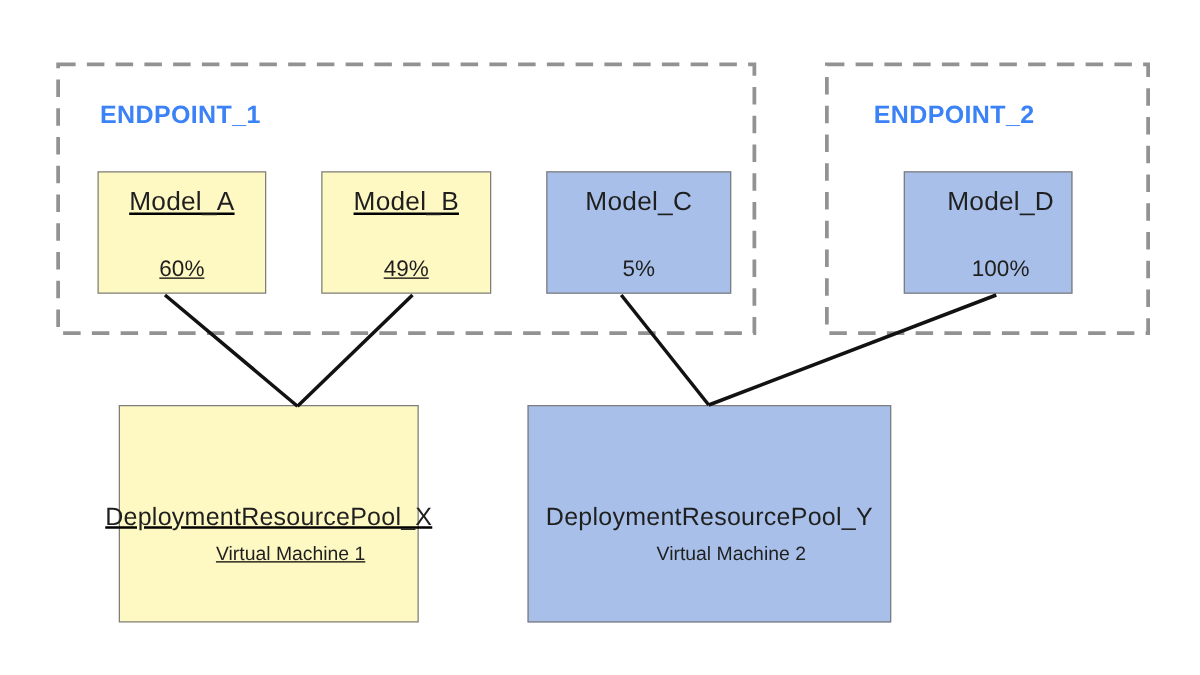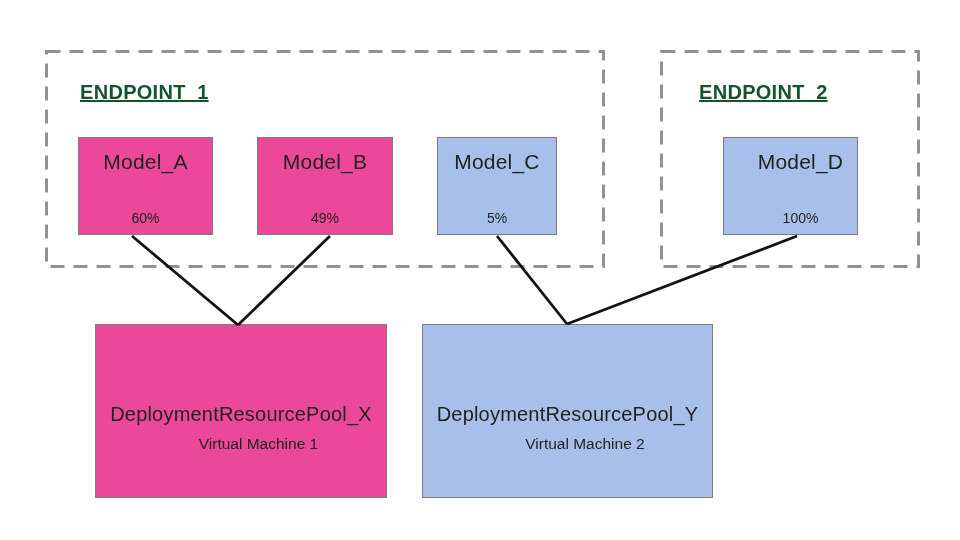--- a/index.html
+++ b/index.html
@@ -22,63 +22,62 @@
     width: 960px; height: 540px;
     z-index: 2;
     pointer-events: none;
   }
   
   .ep-label {
     position: absolute;
     z-index: 1;
     font-size: 20px;
     font-weight: 700;
-    color: #14532d;
+    color: #3b82f6;
     letter-spacing: 0.3px;
     white-space: nowrap;
-    text-decoration: underline;
   }
   .ep1-label { left: 80px; top: 81px; }
   .ep2-label { left: 699px; top: 81px; }
 
   
   .model {
     position: absolute;
     z-index: 1;
     width: 135px;
     height: 98px;
     border: 1.5px solid #7d7d7d;
     box-sizing: border-box;
     display: flex;
     flex-direction: column;
     align-items: center;
     justify-content: space-between;
     padding: 12px 0 8px 0;
   }
   .model-a { left: 78px;  top: 137px; }
   .model-b { left: 257px; top: 137px; width: 136px; }
-  .model-c { left: 437px; top: 137px; width: 120px; }
+  .model-c { left: 437px; top: 137px; width: 148px; }
   .model-d { left: 723px; top: 137px; padding-left: 20px; }
-  .fill-orange { background: #ec4899; }
+  .fill-orange { background: #fef9c3; text-decoration: underline; }
   .fill-blue   { background: #a8c0e9; }
   .model-label {
     font-size: 21px;
     color: #1f1f1f;
     letter-spacing: 0.2px;
   }
   .model-traffic {
-    font-size: 14px;
+    font-size: 18px;
     color: #1f1f1f;
   }
 
   
   .pool {
     position: absolute;
     z-index: 1;
-    width: 292px;
+    width: 240px;
     height: 174px;
     border: 1.5px solid #7d7d7d;
     box-sizing: border-box;
     display: flex;
     flex-direction: column;
     align-items: center;
     justify-content: center;
     padding-top: 34px;
   }
   .pool-x { left: 95px;  top: 324px; }

